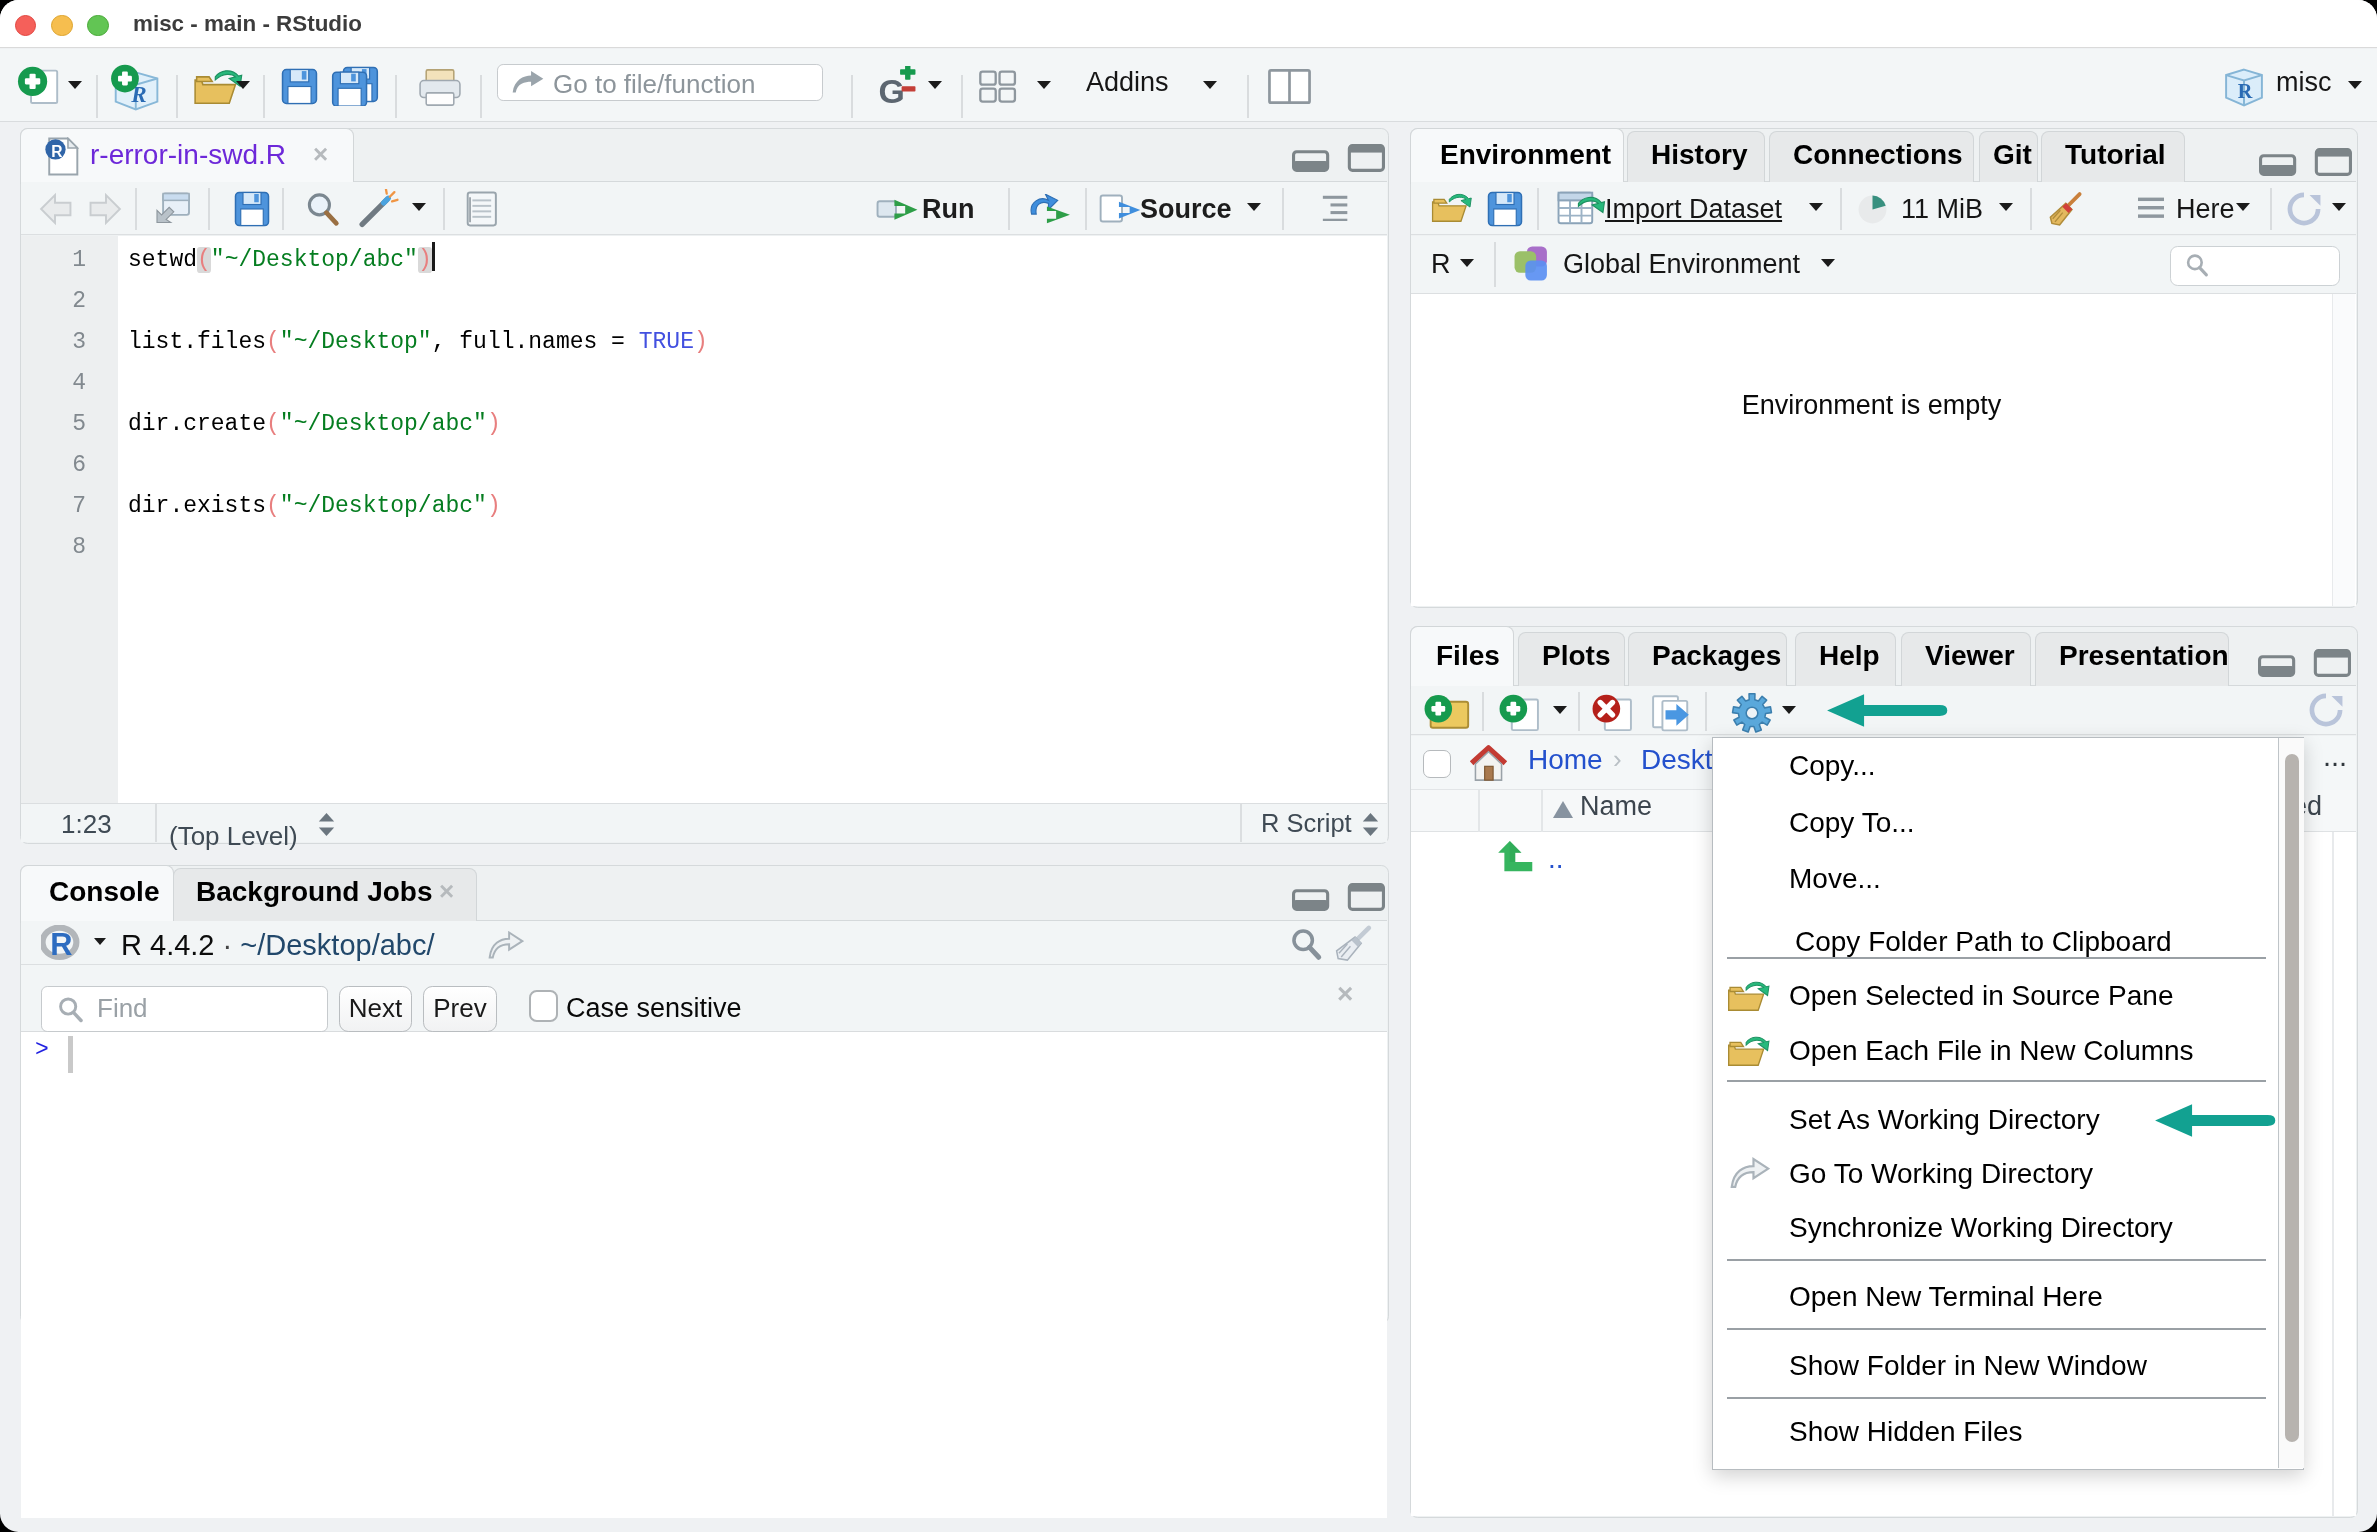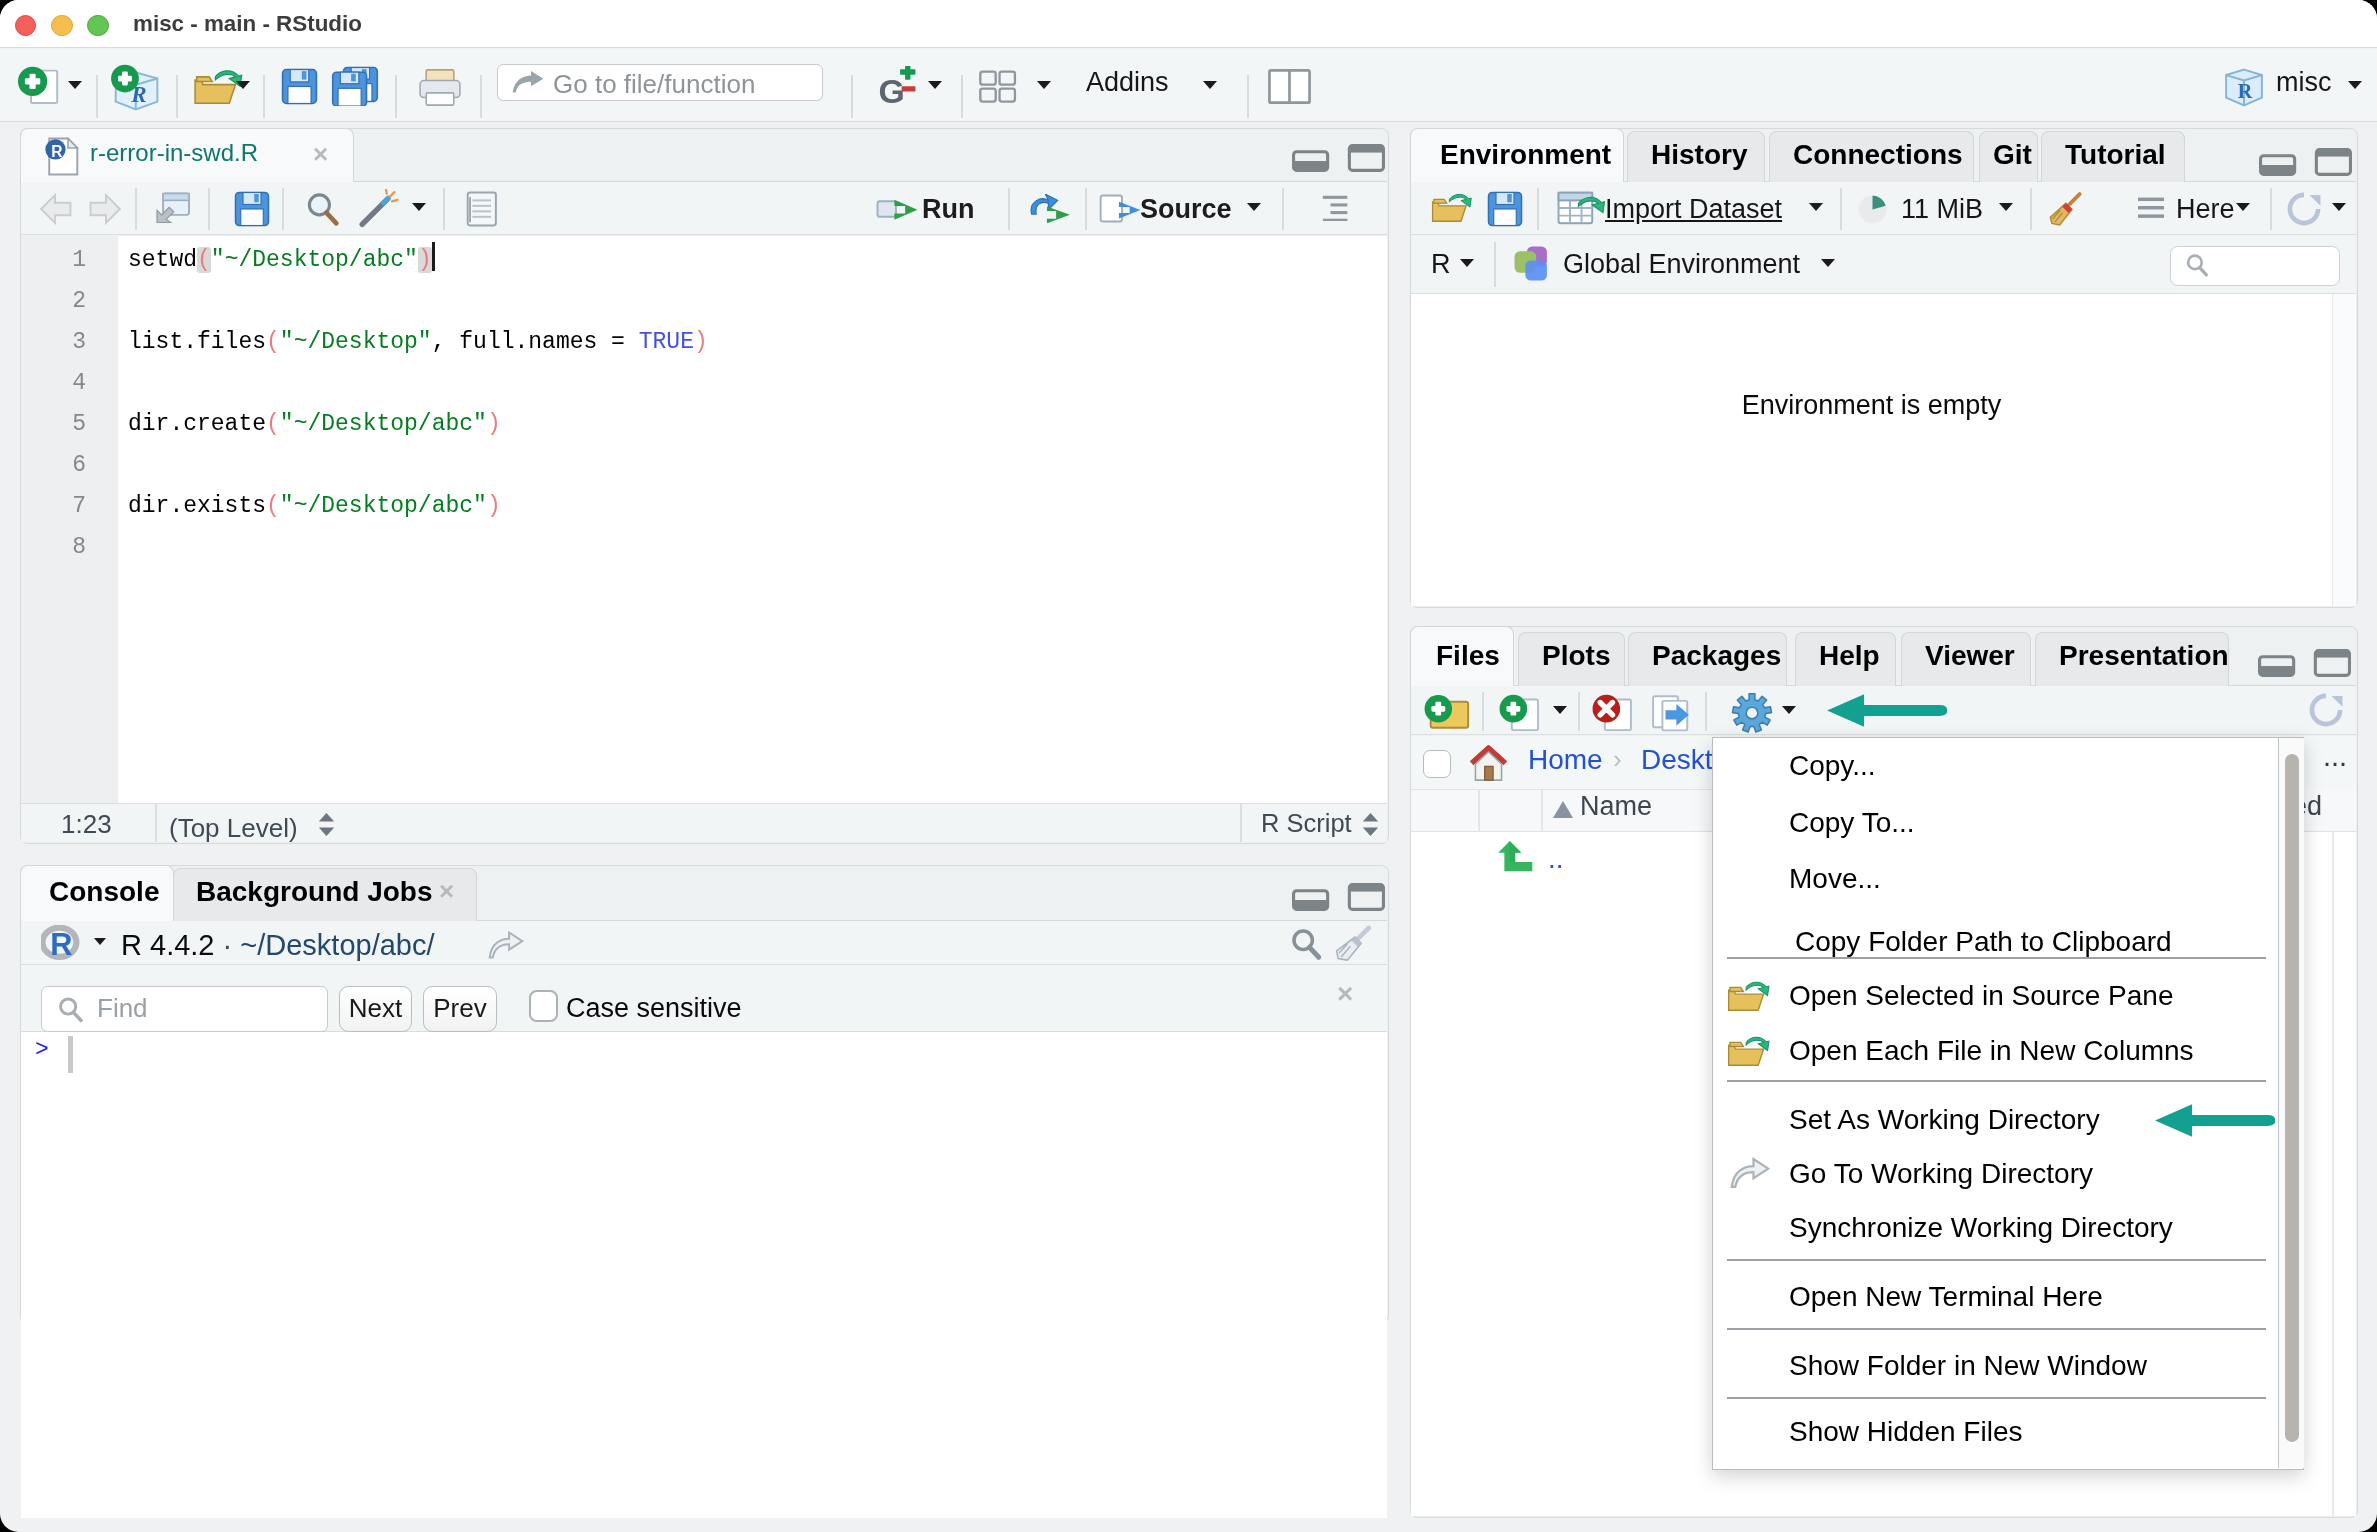--- a/index.html
+++ b/index.html
@@ -155,21 +155,21 @@
   <div class="pane" id="srcpane" style="left:20px; top:128px; width:1369px; height:716px;">
 
     <div class="abs" style="left:0; top:0; width:1366px; height:53px; border-bottom:1.5px solid #d5d9db;"></div>
     <div class="tab active" style="left:-1.5px; top:-1.5px; width:334px; height:56px;"></div>
     <svg class="abs" style="left:21.6px; top:7.7px;" width="39" height="39" viewBox="0 0 50 50">
       <path d="M8 2 L32 2 L44 14 L44 48 L8 48 Z" fill="#fff" stroke="#9aa5ad" stroke-width="2.5"></path>
       <path d="M32 2 L32 14 L44 14 Z" fill="#e8edf0" stroke="#9aa5ad" stroke-width="2"></path>
       <circle cx="16" cy="16" r="13" fill="#3065a8"></circle>
       <text x="10.5" y="25" font-size="20" font-weight="bold" fill="#fff" font-family="Liberation Sans">R</text>
     </svg>
-    <div class="abs" style="left:69px; top:10px; font-size:24px; color:#0f766e;">r-error-in-swd.R</div>
+    <div class="abs" style="left:69px; top:10px; font-size:28px; color:#6d28d9;">r-error-in-swd.R</div>
     <div class="abs gray-x" style="left:292px; top:10px; font-size:26px;">×</div>
 
     <svg class="abs" style="left:1271px; top:15.4px;" width="93" height="28" viewBox="0 0 120 36">
       <rect x="2" y="10" width="44" height="24" rx="4" fill="none" stroke="#7c8488" stroke-width="4"></rect>
       <rect x="2" y="22" width="44" height="12" rx="3" fill="#7c8488"></rect>
       <rect x="74" y="2" width="44" height="32" rx="4" fill="none" stroke="#7c8488" stroke-width="4"></rect>
       <rect x="74" y="2" width="44" height="9" fill="#7c8488"></rect>
     </svg>
 
     <div class="ptoolbar" style="left:0; top:53px; width:1366px; height:53px;"></div>
@@ -261,21 +261,21 @@
 list.files<span class="par">(</span><span class="str">"~/Desktop"</span>, full.names = <span class="kw">TRUE</span><span class="par">)</span>
 &nbsp;
 dir.create<span class="par">(</span><span class="str">"~/Desktop/abc"</span><span class="par">)</span>
 &nbsp;
 dir.exists<span class="par">(</span><span class="str">"~/Desktop/abc"</span><span class="par">)</span>
 &nbsp;</div>
 
     <div class="abs" style="left:0; top:674px; width:1366px; height:39px; background:#f2f5f6; border-top:1.5px solid #dbdee0; color:#3f4a54; font-size:26px;">
       <div class="abs" style="left:40px; top:4.6px;">1:23</div>
       <div class="vsep" style="left:134px; top:0; height:38px; background:#dbdee0;"></div>
-      <div class="abs" style="left:148px; top:9px;text-align:right;">(Top Level)</div>
+      <div class="abs" style="left:148px; top:17px;text-align:right;">(Top Level)</div>
       <svg class="abs" style="left:297px; top:8.5px;" width="17" height="23" viewBox="0 0 22 30">
         <polygon points="11,0 21,11 1,11" fill="#6b767f"></polygon>
         <polygon points="11,30 21,19 1,19" fill="#6b767f"></polygon>
       </svg>
       <div class="vsep" style="left:1219px; top:0; height:38px; background:#dbdee0;"></div>
       <div class="abs" style="left:1240px; top:5.4px; font-size:25.5px;">R Script</div>
       <svg class="abs" style="left:1341px; top:8.5px;" width="17" height="23" viewBox="0 0 22 30">
         <polygon points="11,0 21,11 1,11" fill="#6b767f"></polygon>
         <polygon points="11,30 21,19 1,19" fill="#6b767f"></polygon>
       </svg>

